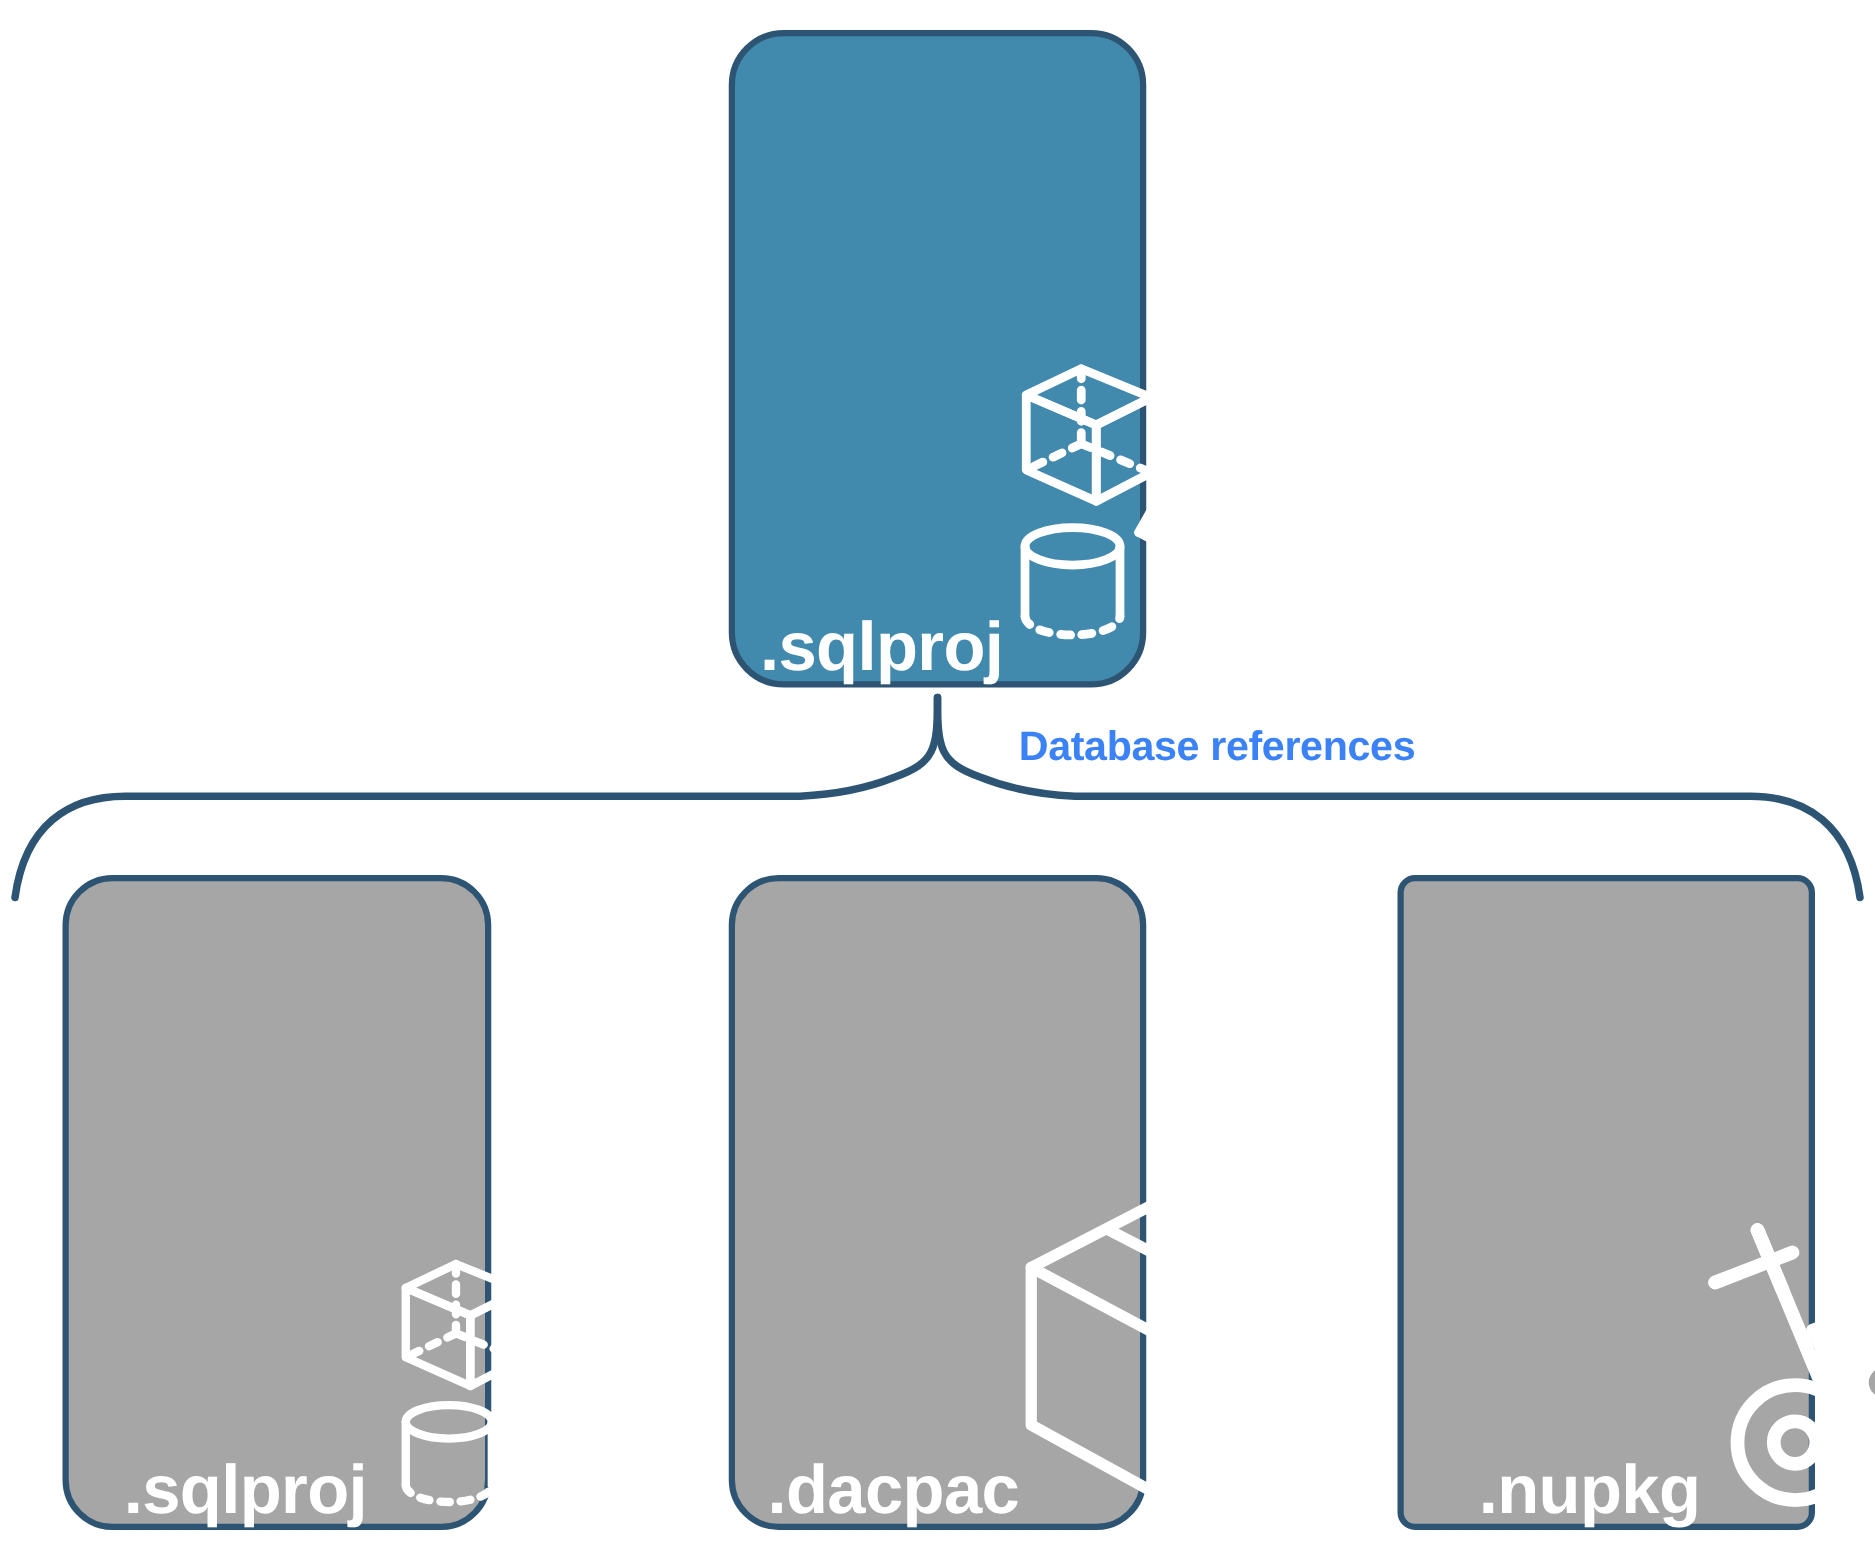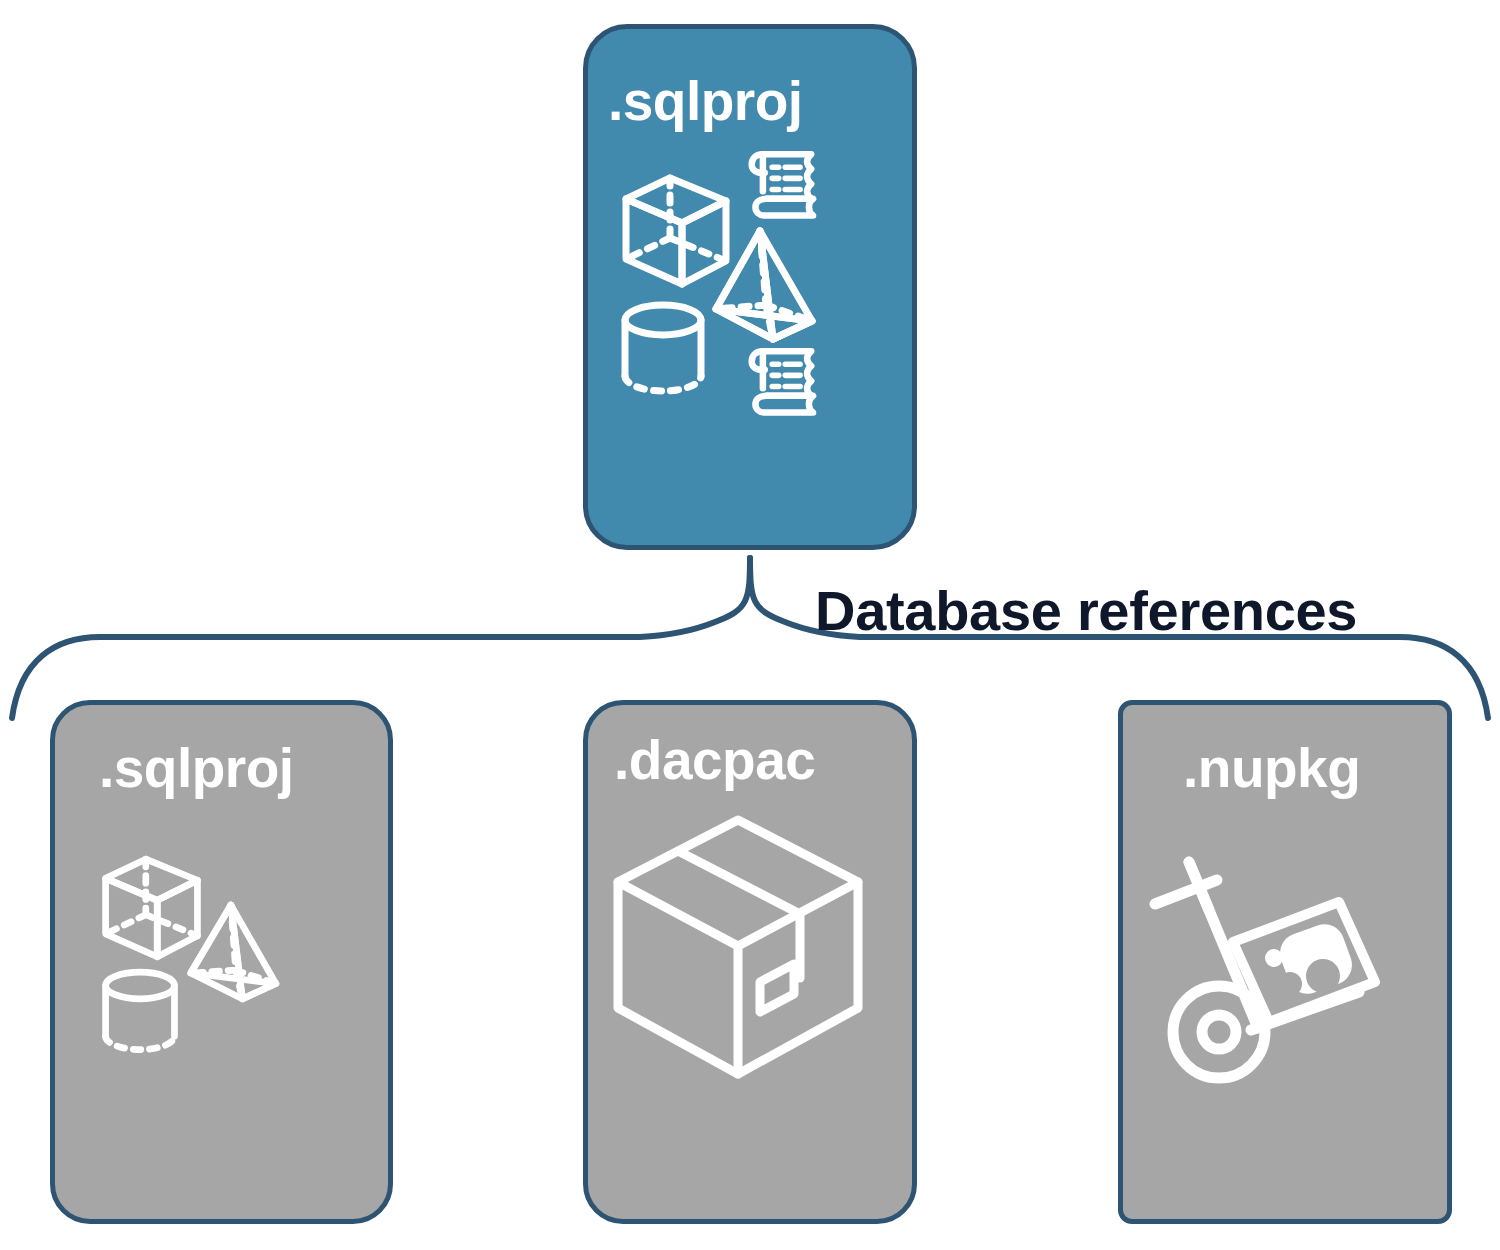--- a/index.html
+++ b/index.html
@@ -19,22 +19,22 @@
     inset: 0;
     width: 1500px;
     height: 1250px;
   }
   .card {
     position: absolute;
     box-sizing: border-box;
     border: 5px solid #2d5573;
     border-radius: 40px;
     display: flex;
-    flex-direction: column;
-    align-items: flex-start;
+    flex-direction: row;
+    align-items: flex-end;
     padding-left: 20px;
   }
   .card-title {
     color: #ffffff;
     font-weight: bold;
     letter-spacing: -0.5px;
     line-height: 1;
     white-space: nowrap;
   }
   .card-icons {
@@ -88,23 +88,23 @@
     left: 0;
     top: 540px;
     width: 1500px;
     height: 200px;
     pointer-events: none;
   }
   #connector-label {
     position: absolute;
     left: 815px;
     top: 578px;
-    font-size: 56px;
+    font-size: 33px;
     font-weight: bold;
-    color: #0f172a;
+    color: #3b82f6;
     white-space: nowrap;
     letter-spacing: -0.3px;
   }
 </style>
 </head>
 <body>
 
 <div id="diagram-root">
 
   <div class="card" id="card-sqlproj-root">

